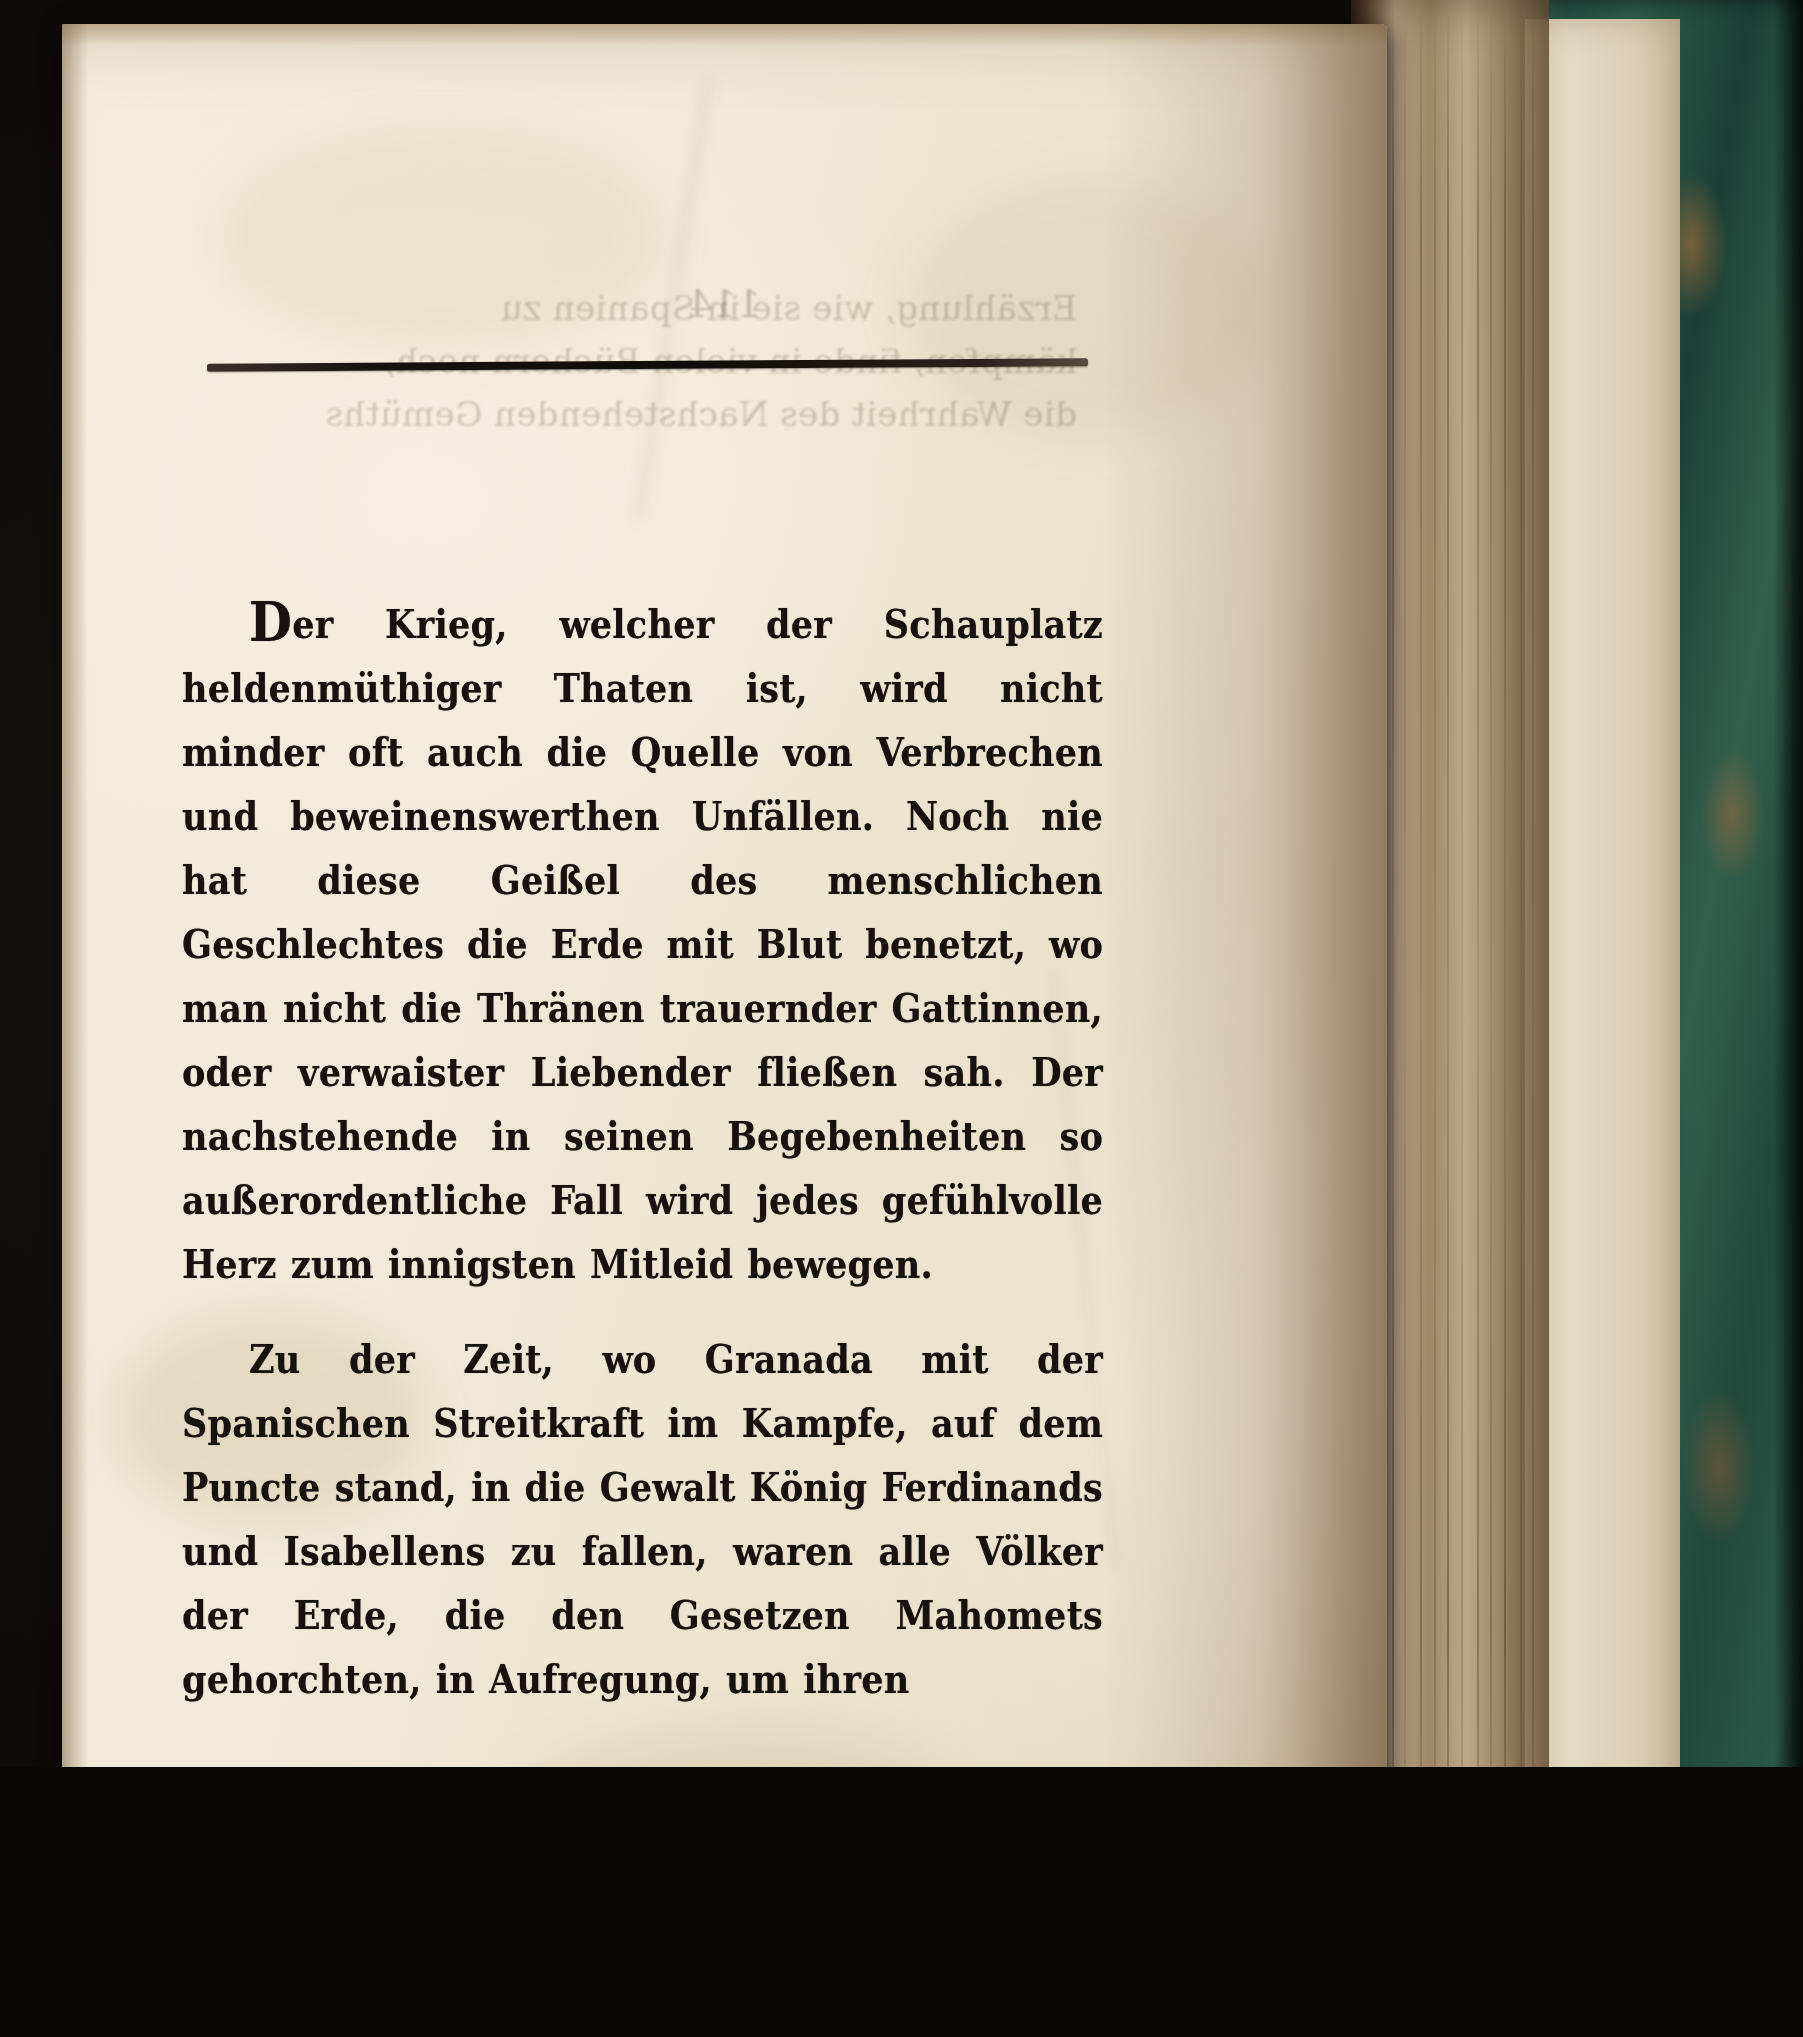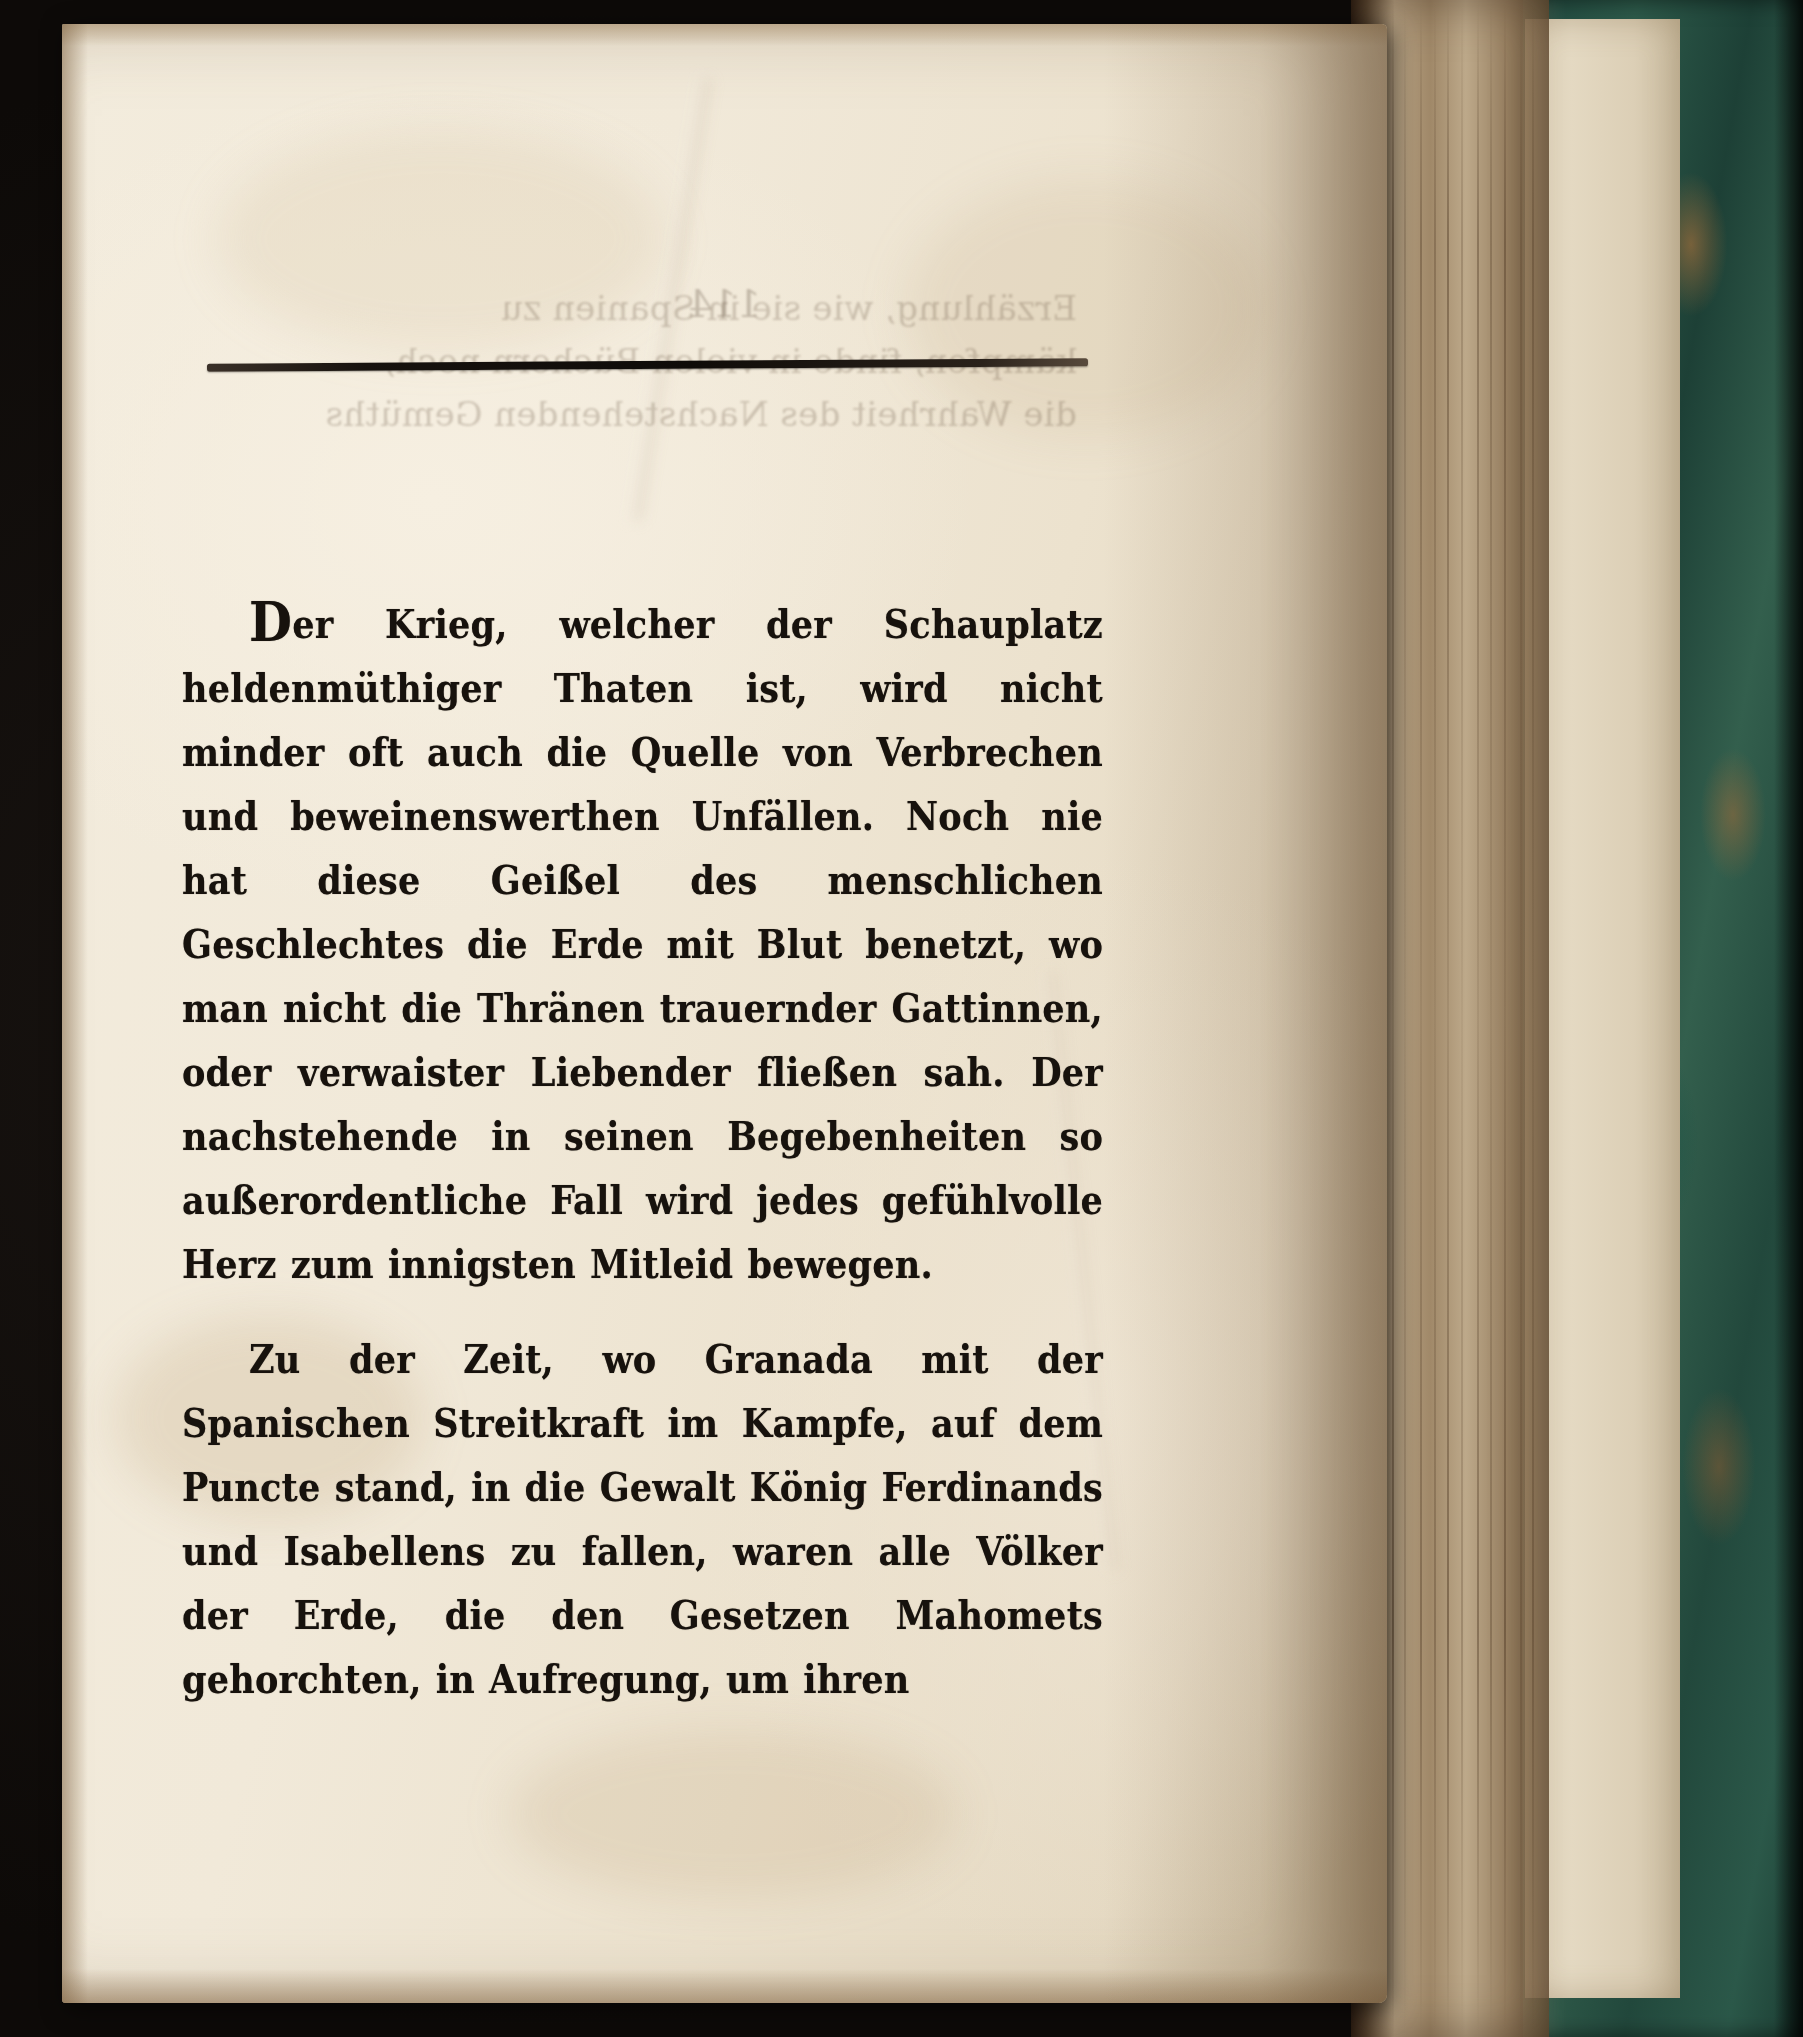--- a/index.html
+++ b/index.html
@@ -10,21 +10,21 @@
   body {
     width: 1803px;
     height: 2037px;
     overflow: hidden;
     font-family: "DejaVu Serif", serif;
   }
 
   #scan {
     position: relative;
     width: 1803px;
-    height: 2037px;
+    height: 1767px;
     background: #120f0c;
     overflow: hidden;
   }
 
   
   .bg-dark {
     position: absolute;
     inset: 0;
     background:
       radial-gradient(ellipse at 30% 50%, #1a1512 0%, #0d0a08 70%),

